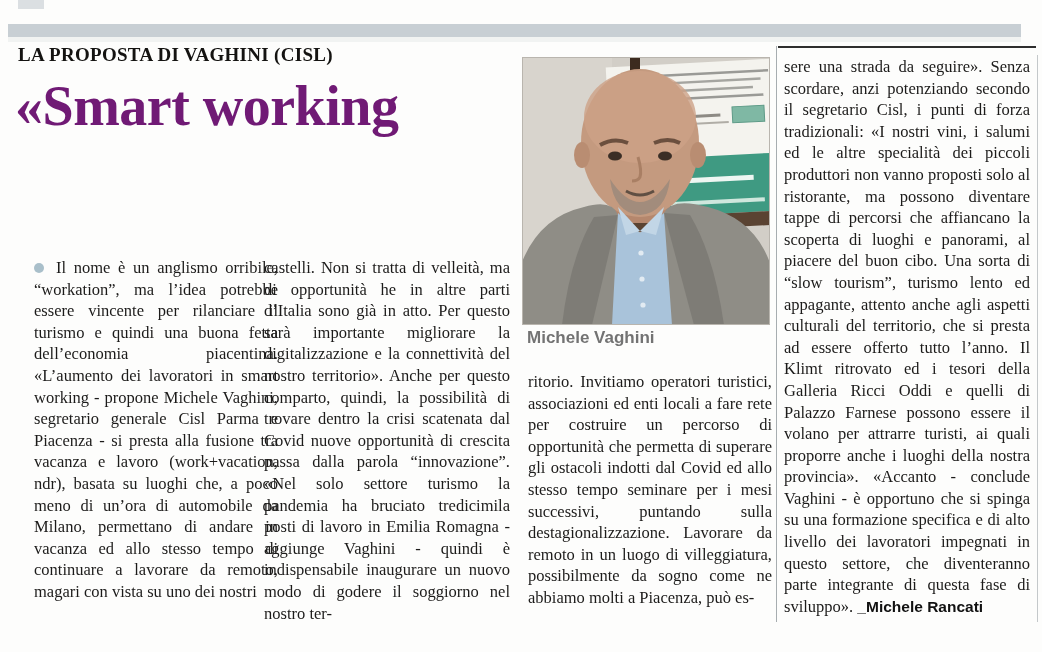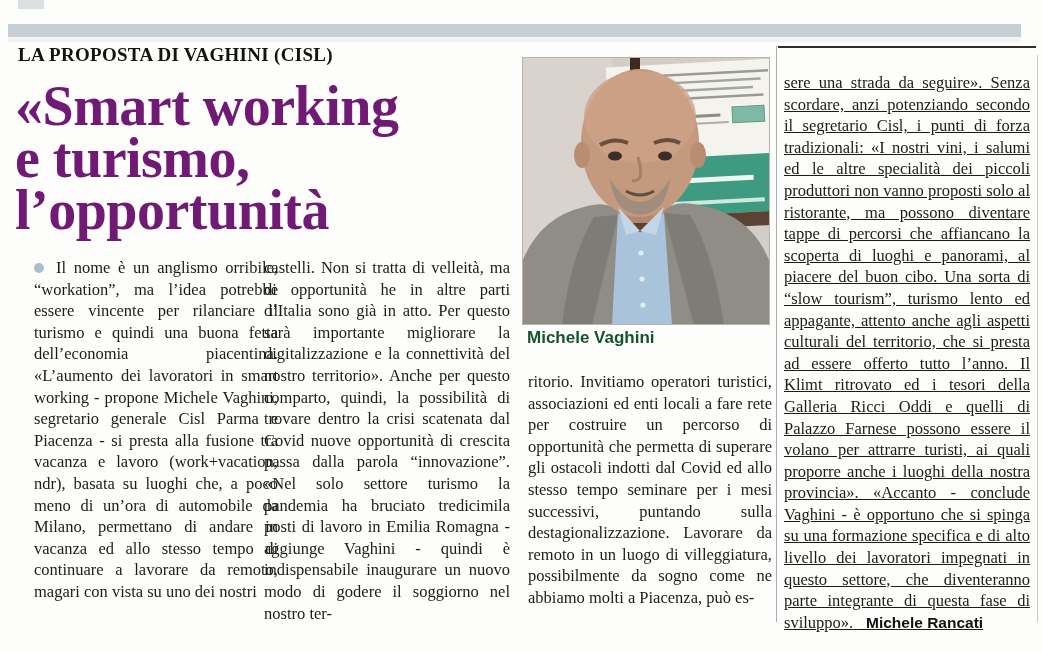--- a/index.html
+++ b/index.html
@@ -9,47 +9,46 @@
   .topbar{position:absolute;left:8px;top:24px;width:1013px;height:13px;background:#c8cfd4;}
   .topbar-sub{position:absolute;left:8px;top:37px;width:1013px;height:5px;background:#f1f3f2;}
   .kicker{position:absolute;left:18px;top:44px;font-size:19px;font-weight:bold;
           letter-spacing:0.3px;color:#141311;white-space:nowrap;}
   .headline{position:absolute;left:15px;top:80px;width:505px;font-size:56px;line-height:52px;
             font-weight:700;color:#701a75;letter-spacing:-0.5px;}
   .col{position:absolute;font-size:16.5px;line-height:21.6px;text-align:justify;color:#1c1b1a;}
   .col-1{left:34px;top:257px;width:244px;height:366px;overflow:hidden;}
   .col-2{left:264px;top:257px;width:246px;height:366px;overflow:hidden;}
   .col-3{left:528px;top:371px;width:244px;height:252px;overflow:hidden;}
-  .col-4{left:784px;top:72px;width:246px;text-decoration:underline;}
+  .col-4{left:784px;top:56px;width:246px;}
   .bullet{display:inline-block;width:10px;height:10px;border-radius:50%;
           background:#a9bfca;margin-right:12px;}
   .photo{position:absolute;left:522px;top:57px;width:248px;height:268px;overflow:hidden;}
   .photo svg{display:block;}
   .caption{position:absolute;left:527px;top:328px;font-family:"Liberation Sans",sans-serif;
-           font-weight:bold;font-size:17px;color:#14532d;}
+           font-weight:bold;font-size:17px;color:#737373;}
   .byline{font-family:"Liberation Sans",sans-serif;font-weight:bold;font-size:15.5px;
           color:#111;white-space:nowrap;}
   .rule-top-right{position:absolute;left:778px;top:46px;width:258px;height:2px;background:#2e2e2e;}
   .vrule-mid{position:absolute;left:776px;top:46px;width:1px;height:576px;background:#a7adb0;}
   .vrule-right{position:absolute;left:1037px;top:55px;width:1px;height:567px;background:#c4c8ca;}
 </style>
 </head>
 <body>
 
 <div class="page">
 
   <div class="topfrag"></div>
   <div class="topbar"></div>
   <div class="topbar-sub"></div>
 
   <div class="kicker">LA PROPOSTA DI VAGHINI (CISL)</div>
 
   <div class="headline">
     <div>«Smart working</div>
-    <div>e turismo, l’opportunità</div>
   </div>
 
   <div class="rule-top-right"></div>
   <div class="vrule-mid"></div>
   <div class="vrule-right"></div>
 
   <div class="col col-1">
     <span class="bullet"></span><span>Il nome è un anglismo orribile, “workation”, ma l’idea potrebbe essere vincente per rilanciare il turismo e quindi una buona fetta dell’economia piacentina. «L’aumento dei lavoratori in smart working - propone Michele Vaghini, segretario generale Cisl Parma e Piacenza - si presta alla fusione tra vacanza e lavoro (work+vacation, ndr), basata su luoghi che, a poco meno di un’ora di automobile da Milano, permettano di andare in vacanza ed allo stesso tempo di continuare a lavorare da remoto, magari con vista su uno dei nostri</span>
   </div>
 

